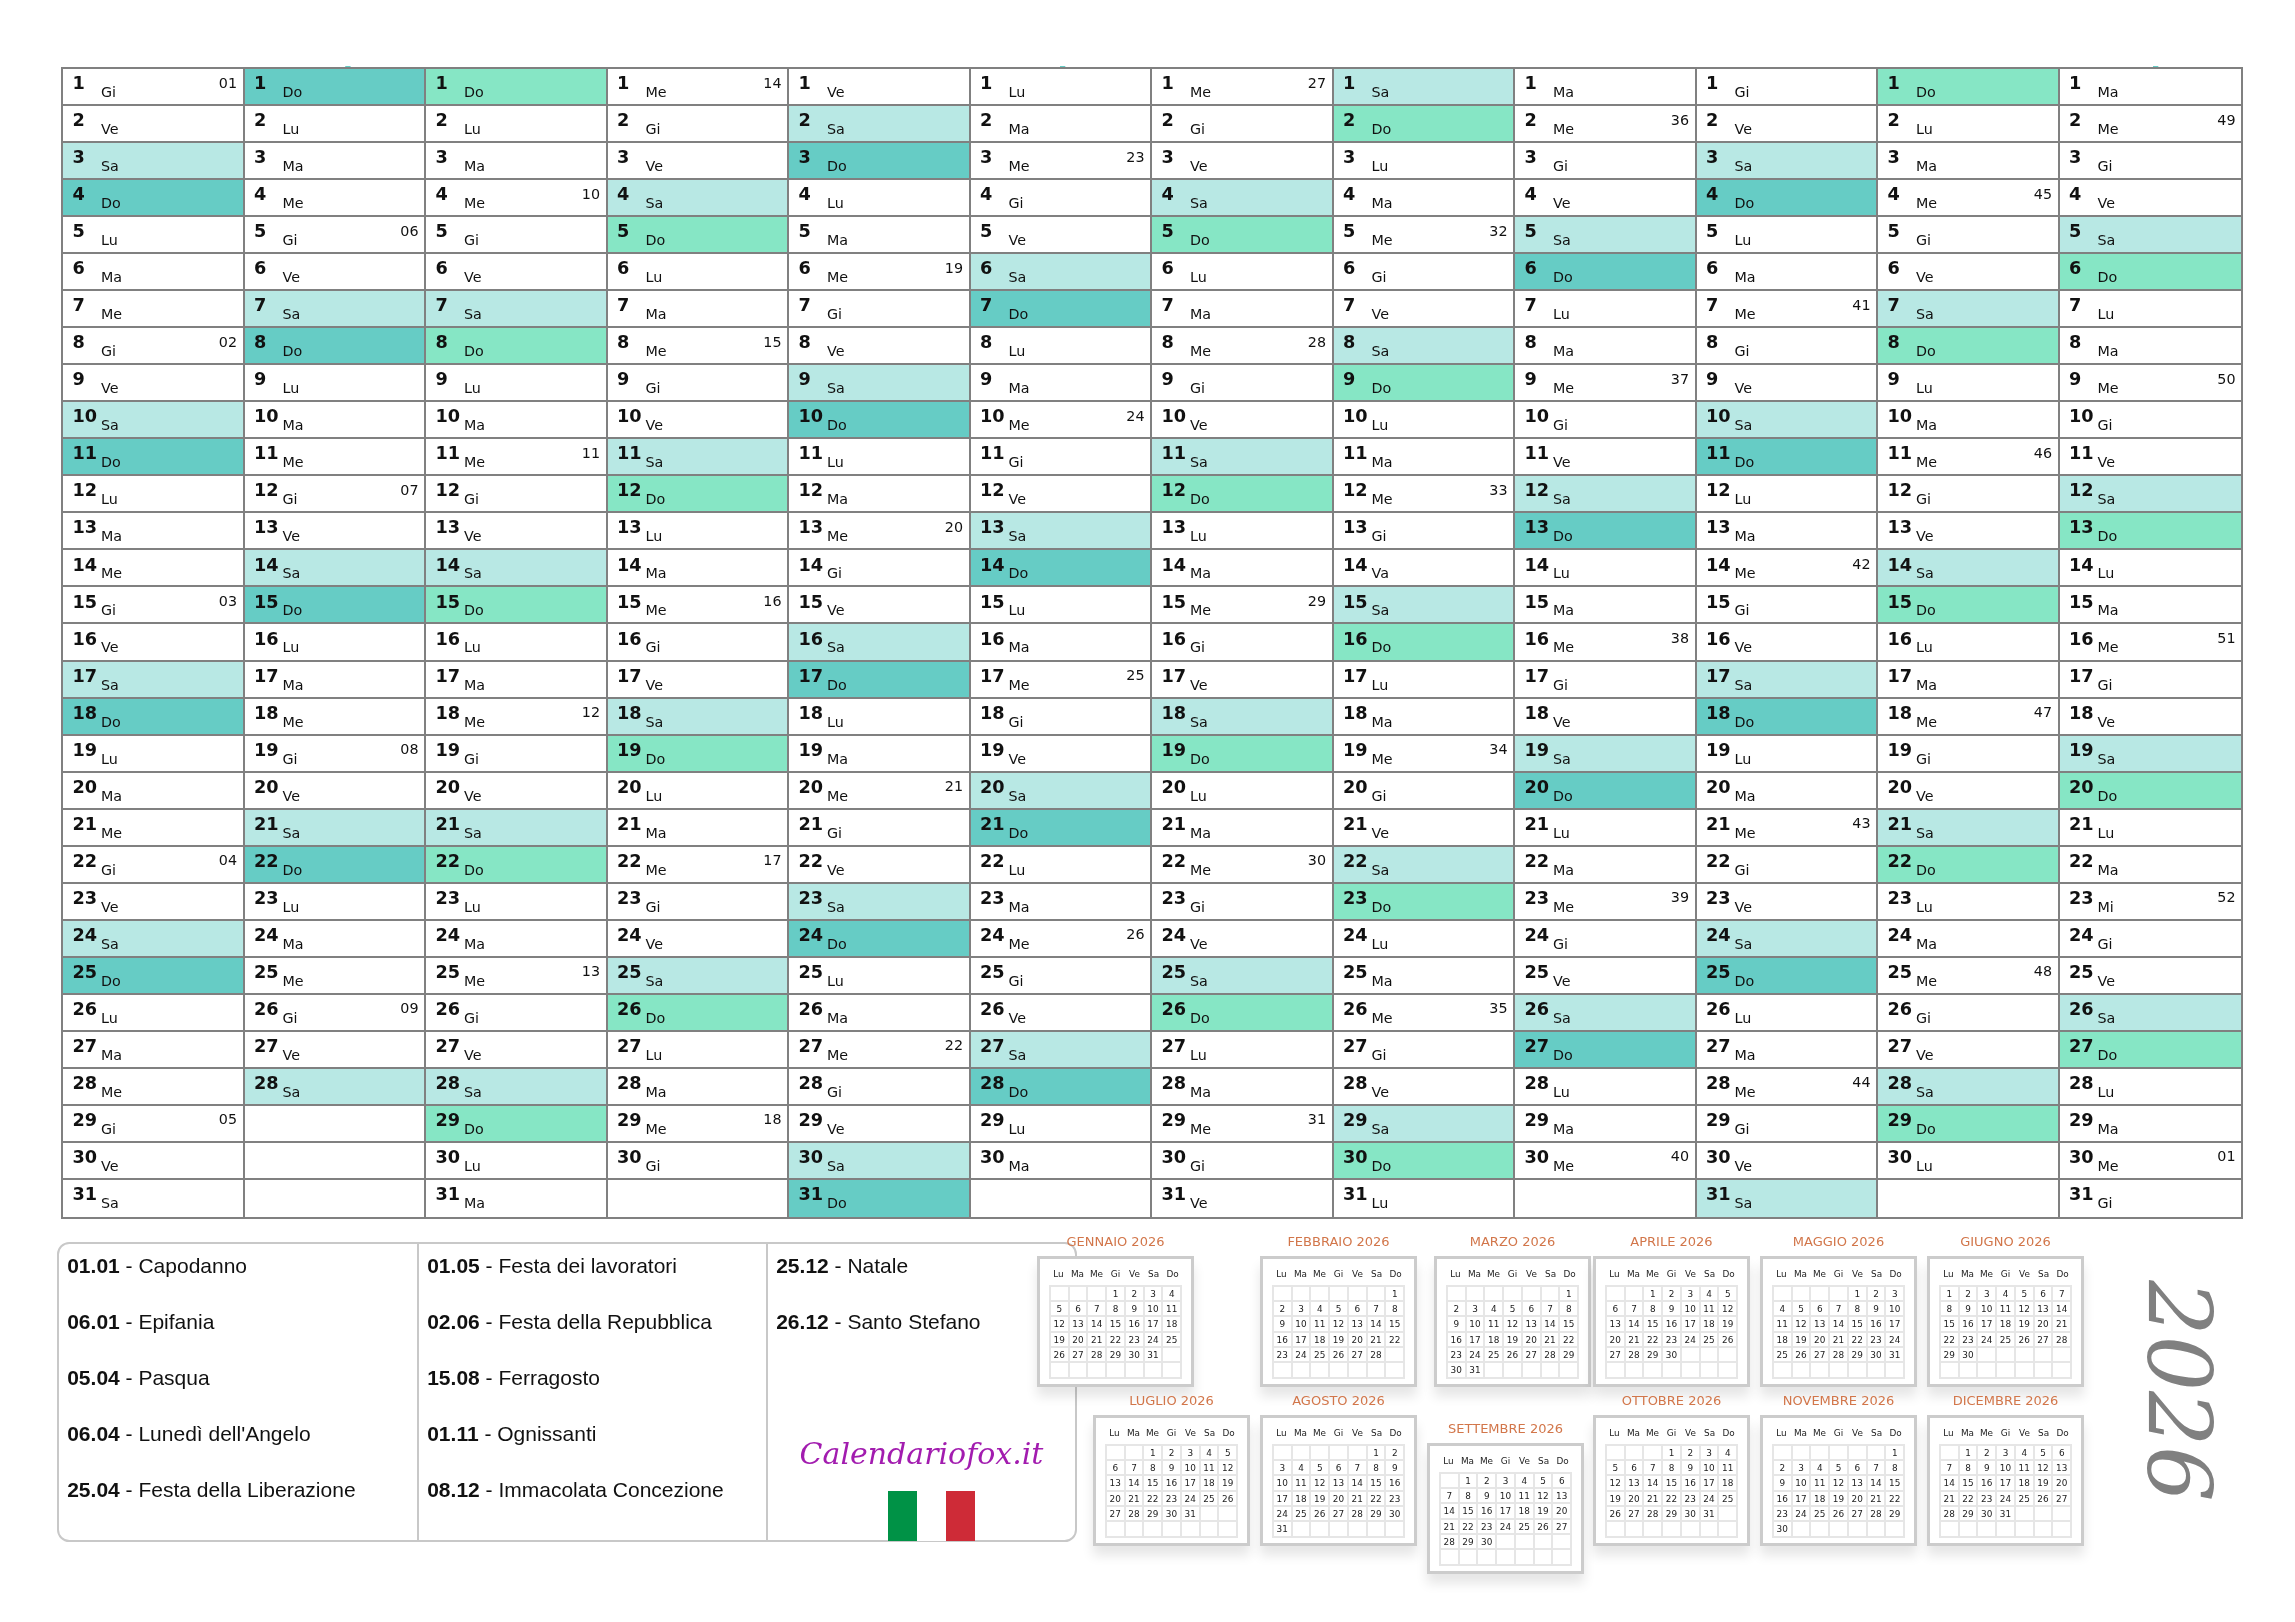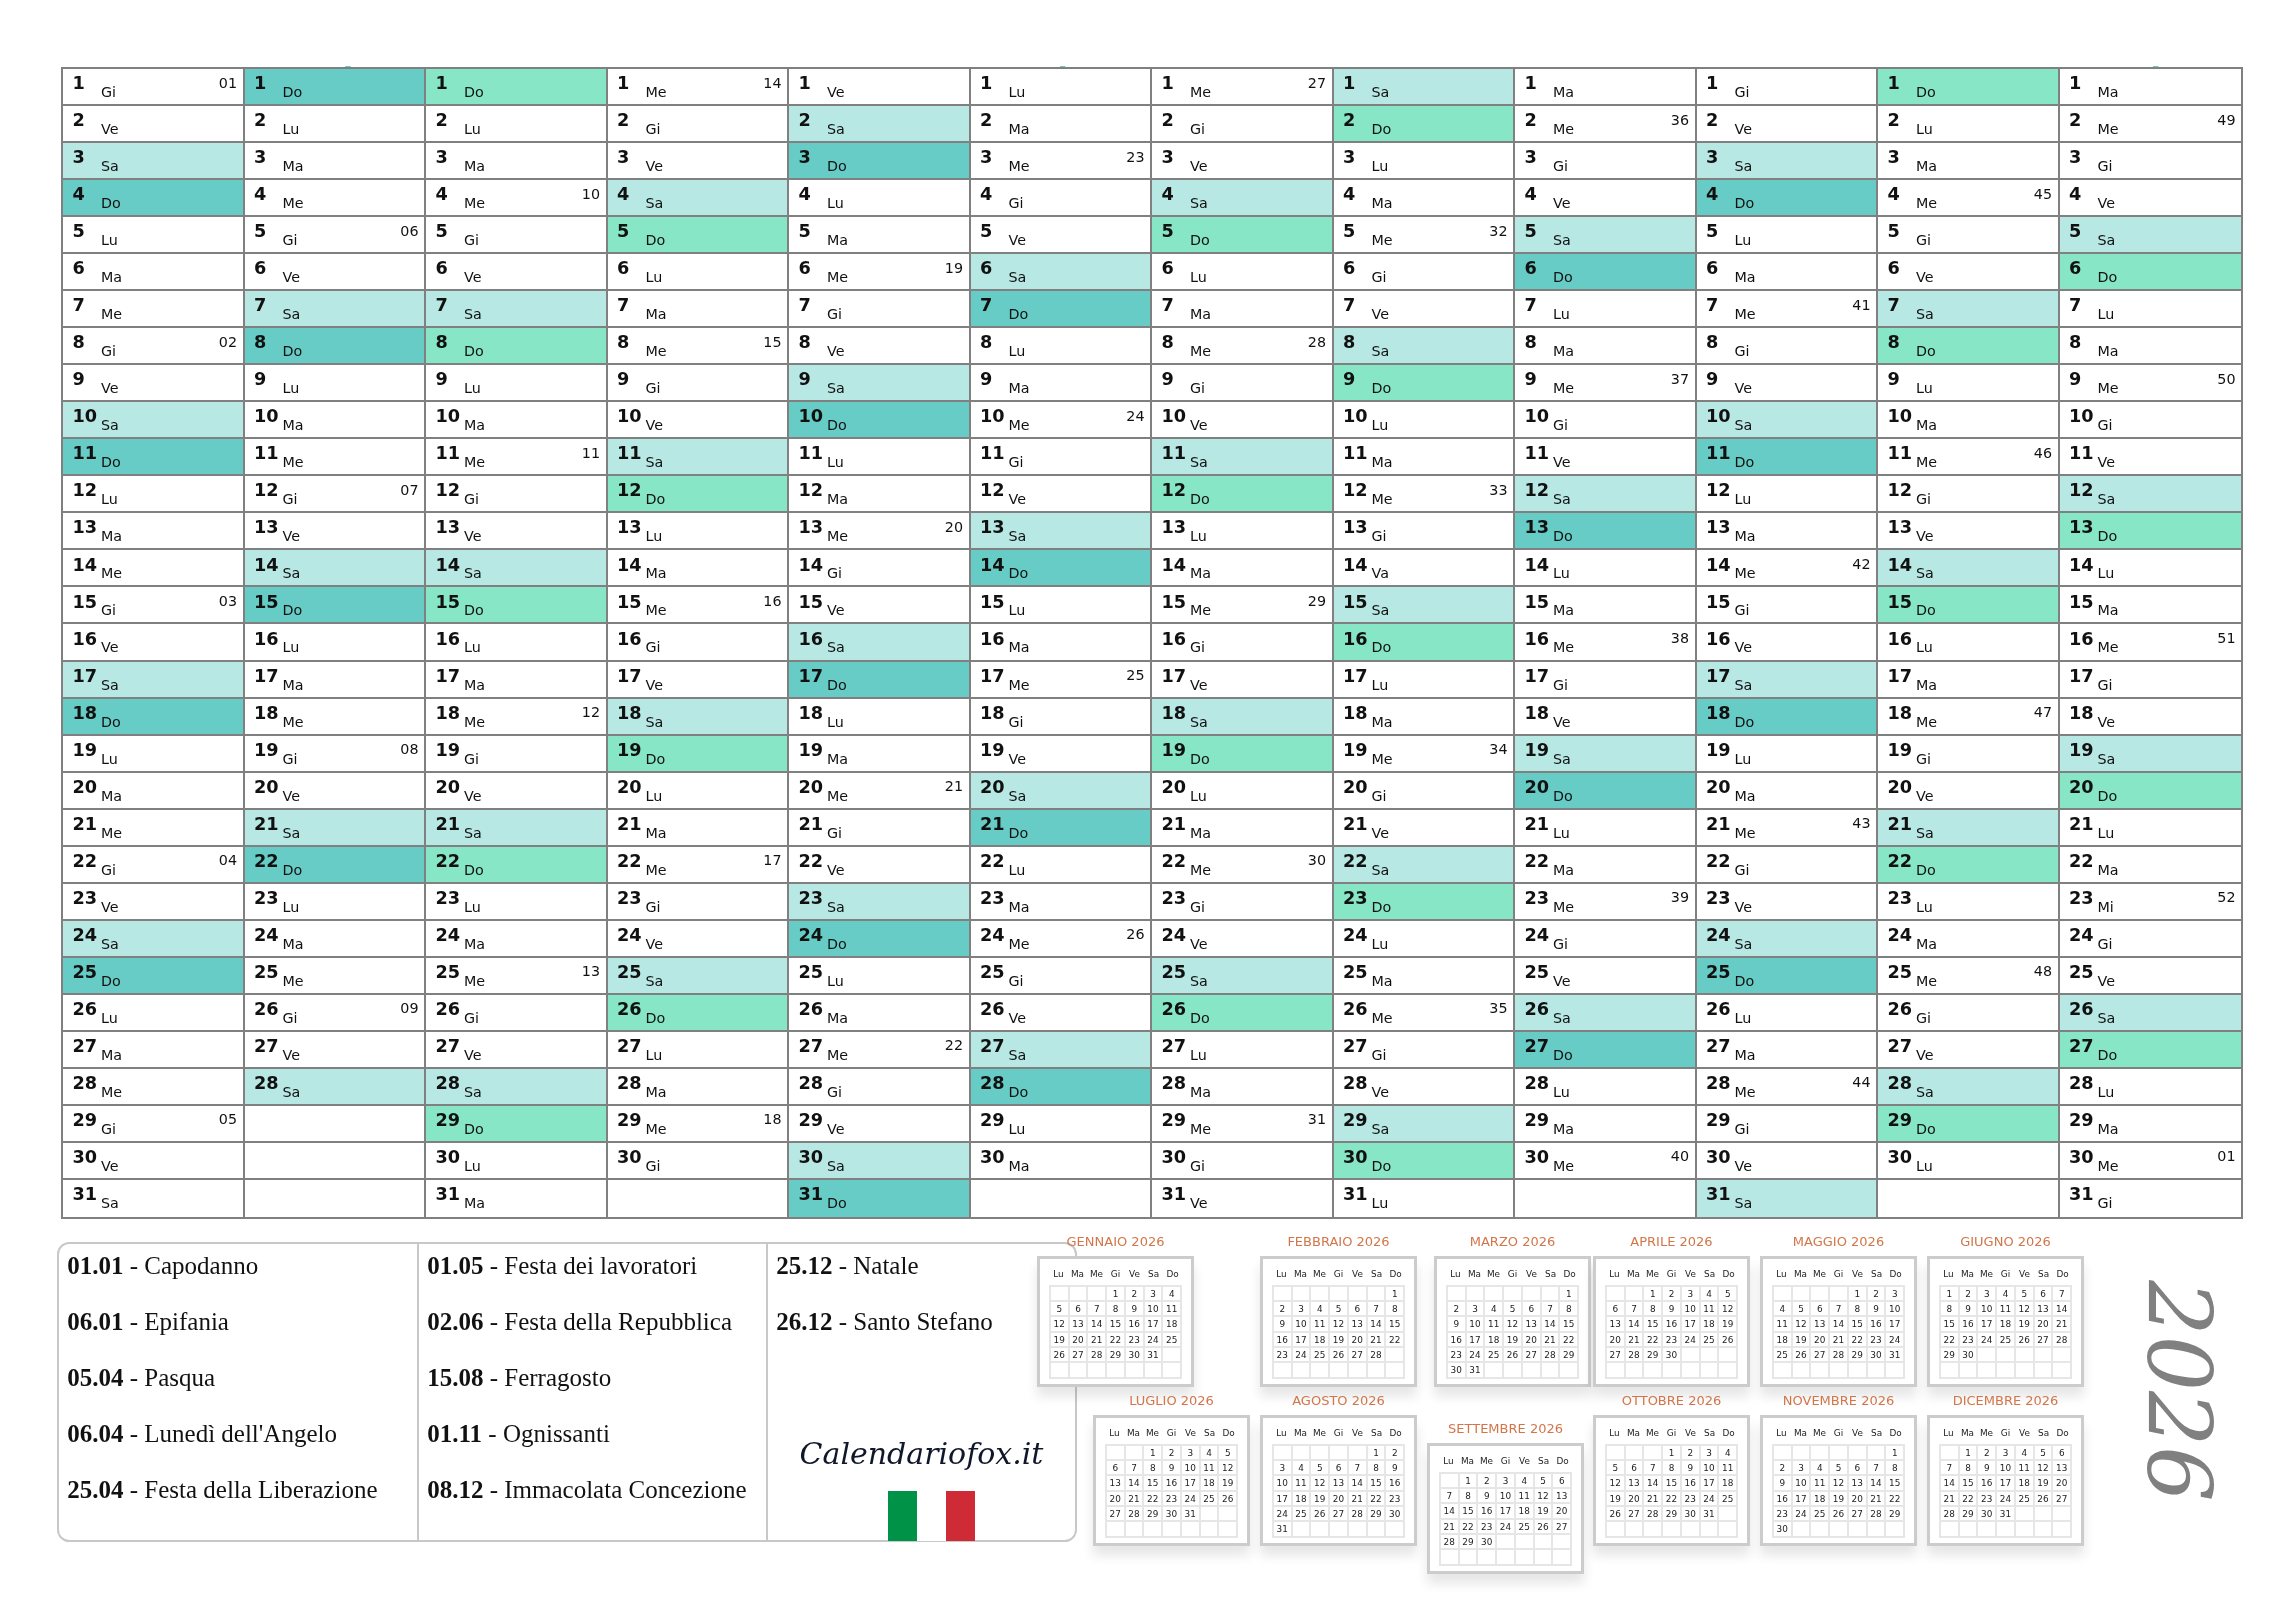--- a/index.html
+++ b/index.html
@@ -15,23 +15,23 @@
   .cell.sun-a { background:#66ccc5; }
   .cell.sun-b { background:#86e6c5; }
   .cell .dn { position:absolute; left:9.5px; top:4.1px; font-weight:bold; font-size:17.7px; line-height:20.4px; font-family:"DejaVu Sans", sans-serif; }
   .cell .wd { position:absolute; left:38px; top:15px; font-size:14.3px; line-height:17.7px; font-family:"DejaVu Sans", sans-serif; }
   .cell .wk { position:absolute; right:5.5px; top:5.5px; font-size:14.3px; line-height:16.4px; font-family:"DejaVu Sans", sans-serif; }
   .legend { position:absolute; left:57px; top:1242px; width:1020px; height:300px; border:2.7px solid #c8c8c8; border-radius:12.3px; box-sizing:border-box; display:flex; background:#fff; }
   .legend-col { position:relative; height:100%; box-sizing:border-box; padding:8.2px 0 0 8.2px; }
   .legend-col.c1 { width:360px; border-right:2px solid #c8c8c8; }
   .legend-col.c2 { width:349px; border-right:2px solid #c8c8c8; }
   .legend-col.c3 { flex:1; }
-  .holiday { height:56px; font-size:25px; line-height:27px; font-family:Liberation Serif, serif; color:#111; white-space:nowrap; }
+  .holiday { height:56px; font-size:21px; line-height:27px; font-family:Liberation Sans, sans-serif; color:#111; white-space:nowrap; }
   .holiday .hd { font-weight:bold; }
-  .brand { position:absolute; left:0; right:0; top:192px; text-align:center; font-family:"DejaVu Serif", serif; font-style:italic; font-size:30px; color:#0f172a; }
+  .brand { position:absolute; left:0; right:0; top:192px; text-align:center; font-family:"DejaVu Serif", serif; font-style:italic; font-size:30px; color:#a21caf; }
   .flag { position:absolute; left:120px; top:247px; width:87px; height:50px; display:flex; justify-content:space-between; }
   .flag .g { width:29px; height:50px; background:#009246; }
   .flag .w { width:29px; height:50px; background:#ffffff; }
   .flag .r { width:29px; height:50px; background:#ce2b37; }
   .mini { position:absolute; width:157px; }
   .mini-title { text-align:center; font-size:13px; line-height:16.4px; color:#d2764a; font-family:"DejaVu Sans", sans-serif; height:16.4px; }
   .mini-box { margin-top:5.5px; border:3.4px solid #cccccc; background:#fff; box-shadow:0 9.5px 11px rgba(0,0,0,0.10); box-sizing:border-box; padding:8.2px 8.9px 8.2px 8.9px; height:131px; }
   .mini-head { display:grid; grid-template-columns:repeat(7,1fr); font-size:8.9px; line-height:15px; text-align:center; color:#222; }
   .mini-grid { display:grid; grid-template-columns:repeat(7,1fr); grid-template-rows:repeat(6, 15.3px); border:0.7px solid #e6e6e6; margin-top:2.7px; }
   .mini-grid div { border:0.7px solid #e6e6e6; font-size:8.9px; line-height:15px; text-align:center; color:#222; }

